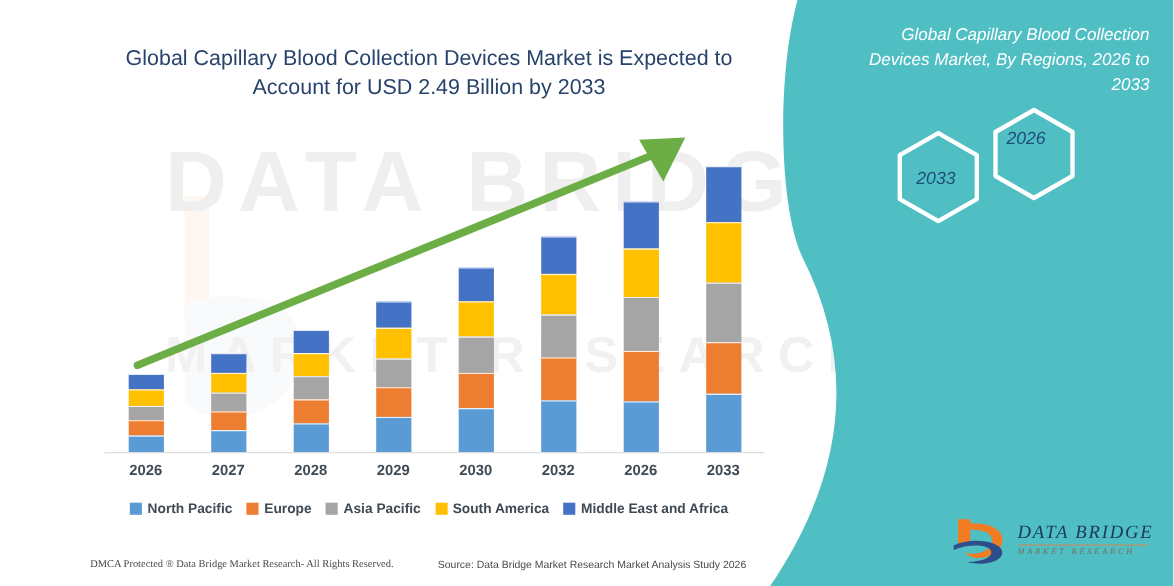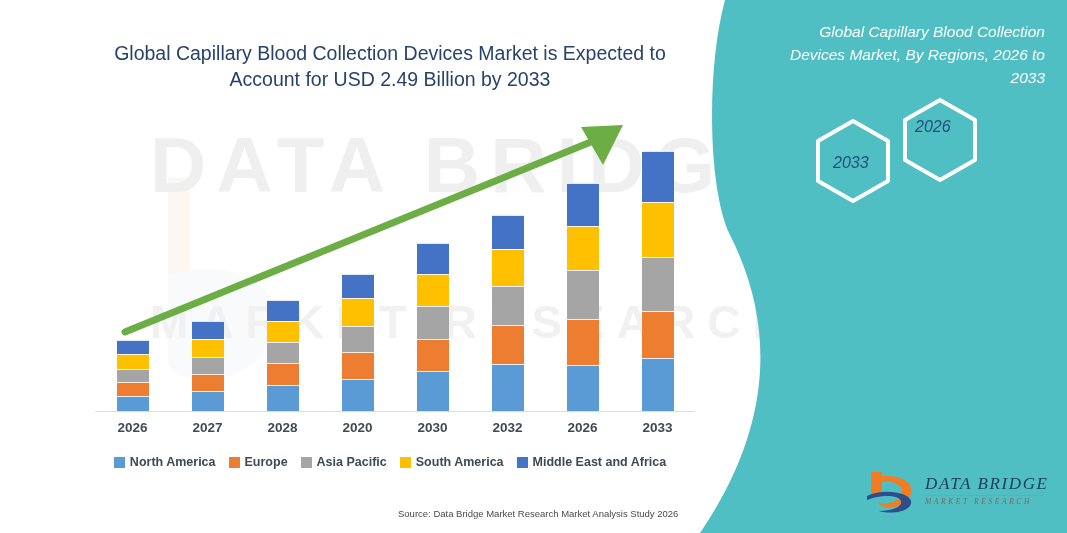--- a/index.html
+++ b/index.html
@@ -168,51 +168,52 @@
       <g id="arrow-g">
         <line x1="30" y1="227" x2="508" y2="32" stroke="#6CAE45" stroke-width="7" stroke-linecap="round"></line>
         <polygon points="528,20 486,22 508,60" fill="#6CAE45"></polygon>
       </g>
     </svg>
 
     <div class="xlabels" id="xlabels">
         <div class="xlab">2026</div>
         <div class="xlab">2027</div>
         <div class="xlab">2028</div>
-        <div class="xlab">2020</div>
+        <div class="xlab">2029</div>
         <div class="xlab">2030</div>
         <div class="xlab">2032</div>
         <div class="xlab">2026</div>
         <div class="xlab">2033</div>
       </div>
 
     <div class="legend" id="legend">
         <div class="lg">
           <span class="lgbox" style="background: rgb(91, 155, 213);"></span>
-          <span class="lgtxt">North America</span>
+          <span class="lgtxt">North Pacific</span>
         </div>
         <div class="lg">
           <span class="lgbox" style="background: rgb(237, 125, 49);"></span>
           <span class="lgtxt">Europe</span>
         </div>
         <div class="lg">
           <span class="lgbox" style="background: rgb(165, 165, 165);"></span>
           <span class="lgtxt">Asia Pacific</span>
         </div>
         <div class="lg">
           <span class="lgbox" style="background: rgb(255, 192, 0);"></span>
           <span class="lgtxt">South America</span>
         </div>
         <div class="lg">
           <span class="lgbox" style="background: rgb(68, 114, 196);"></span>
           <span class="lgtxt">Middle East and Africa</span>
         </div>
       </div>
 
     <div class="footer">
+      <div class="ftl">DMCA Protected ® Data Bridge Market Research-  All Rights Reserved.</div>
       <div class="ftr">Source: Data Bridge Market Research  Market Analysis Study 2026</div>
     </div>
   </div>
 
   <div class="panel">
     <svg width="367" height="533" viewBox="0 0 367 533">
       <path d="M25 0 L367 0 L367 533 L0 533 C70 430, 78 330, 30 235 C8 190, 6 70, 25 0 Z" fill="#50BFC4"></path>
     </svg>
 
     <div class="panel-title">Global Capillary Blood Collection Devices Market, By Regions, 2026 to 2033</div>

